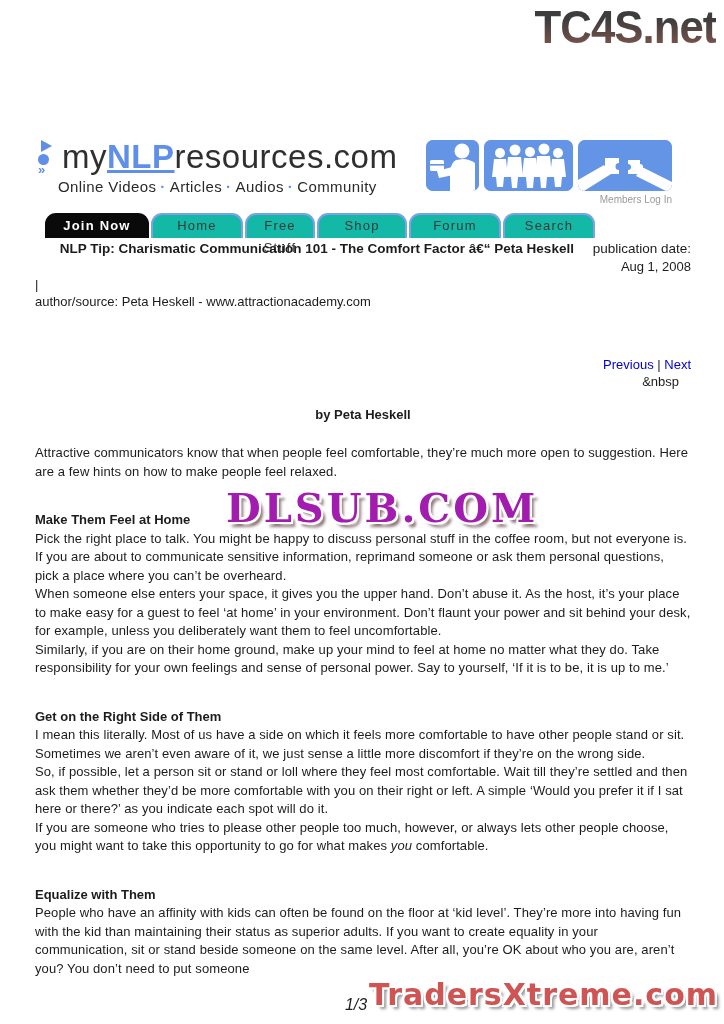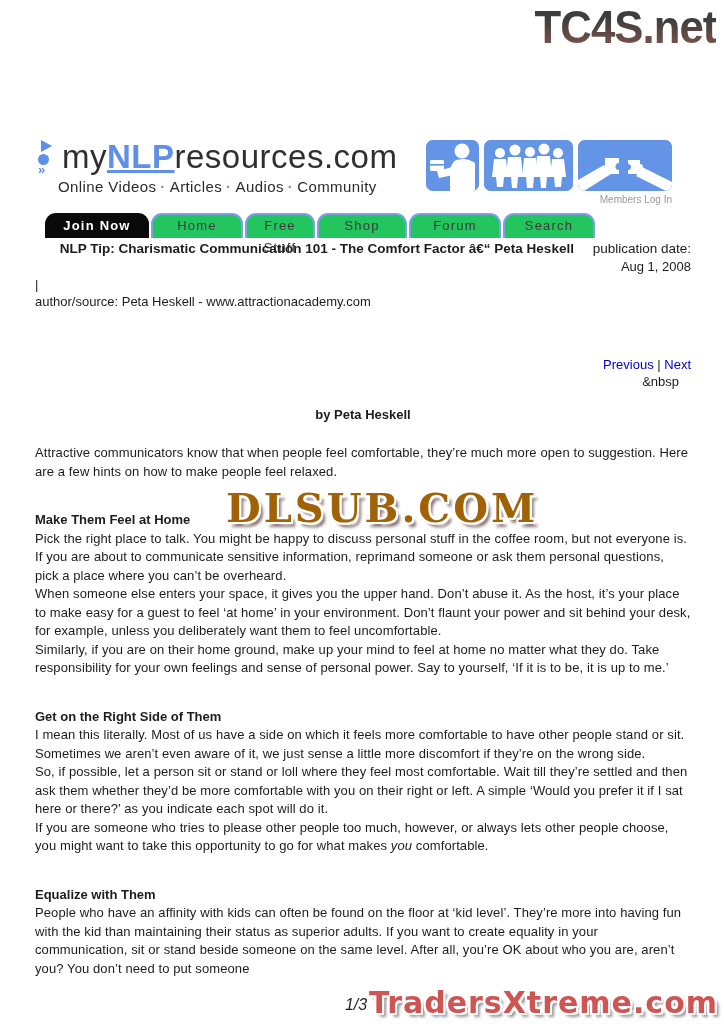--- a/index.html
+++ b/index.html
@@ -27,21 +27,21 @@
   .tagline .dot { color:#5f8fe6; font-weight:bold; padding:0 4px; }
 
   .thumbs { position:absolute; right:18px; top:2px; display:flex; gap:5px; }
   .thumb { border-radius:7px; background:#6494e6; overflow:hidden; }
   .members { position:absolute; right:18px; top:56px; font-size:10px; color:#9a9a9a; }
 
   
   .tabs { position:absolute; top:213px; left:45px; display:flex; align-items:flex-end; }
   .tab { height:25px; line-height:22px; margin-right:2px; text-align:center;
     border:2px solid #7da0e8; border-bottom:none; border-radius:11px 11px 0 0;
-    background:#22c55e; color:#3a3a3a; font-size:13px; letter-spacing:1.2px; cursor:pointer; }
+    background:#14b8a6; color:#3a3a3a; font-size:13px; letter-spacing:1.2px; cursor:pointer; }
   .tab.active { background:#0a0a0a; border-color:#0a0a0a; color:#fff; font-weight:bold; }
 
   
   .article { position:absolute; top:240px; left:35px; width:656px; font-size:13px; }
   .title-row { display:flex; line-height:17px; font-size:13.5px; }
   .title { flex:1; text-align:center; font-weight:bold; padding-left:14px; }
   .pub-label { margin-left:8px; white-space:nowrap; }
   .date-row { text-align:right; line-height:17px; margin-top:1px; }
   .pipe-row { line-height:17px; margin-top:1px; }
   .author-row { line-height:17px; }
@@ -50,29 +50,29 @@
   .nbsp-row { text-align:right; padding-right:12px; line-height:17px; }
   .byline { margin-top:16px; text-align:center; font-weight:bold; line-height:17px; }
   .intro { margin-top:21px; }
   .intro, .para { font-size:13px; line-height:18.5px; letter-spacing:.1px; }
   .section { margin-top:30px; }
   .section-heading { font-weight:bold; font-size:13px; line-height:18.5px; }
 
   
   .dlsub { position:absolute; top:484px; left:226px; z-index:5;
     font-family:"DejaVu Serif", serif; font-weight:bold; font-size:40px; letter-spacing:3px;
-    color:#a16207;
+    color:#a21caf;
     text-shadow:-2px -2px 0 #fff, 2px -2px 0 #fff, -2px 2px 0 #fff, 2px 2px 0 #fff,
       0 -2px 0 #fff, 0 2px 0 #fff, -2px 0 0 #fff, 2px 0 0 #fff,
       4px 5px 3px rgba(50,10,10,.55); }
 
   
   .page-number { position:absolute; top:996px; left:0; width:712px; text-align:center;
     font-size:16px; font-style:italic; color:#222; }
-  .traders { position:absolute; bottom:4px; right:6px; z-index:5;
+  .traders { position:absolute; bottom:12px; right:6px; z-index:5;
     font-family:"DejaVu Sans", sans-serif; font-weight:bold; font-size:30px; letter-spacing:1px;
     color:#cf5454;
     text-shadow:-2px -2px 0 #fff, 2px -2px 0 #fff, -2px 2px 0 #fff, 2px 2px 0 #fff,
       0 -2px 0 #fff, 0 2px 0 #fff, -2px 0 0 #fff, 2px 0 0 #fff,
       4px 4px 3px rgba(80,80,80,.6); }
 </style>
 </head>
 <body>
 
 <div class="page">

